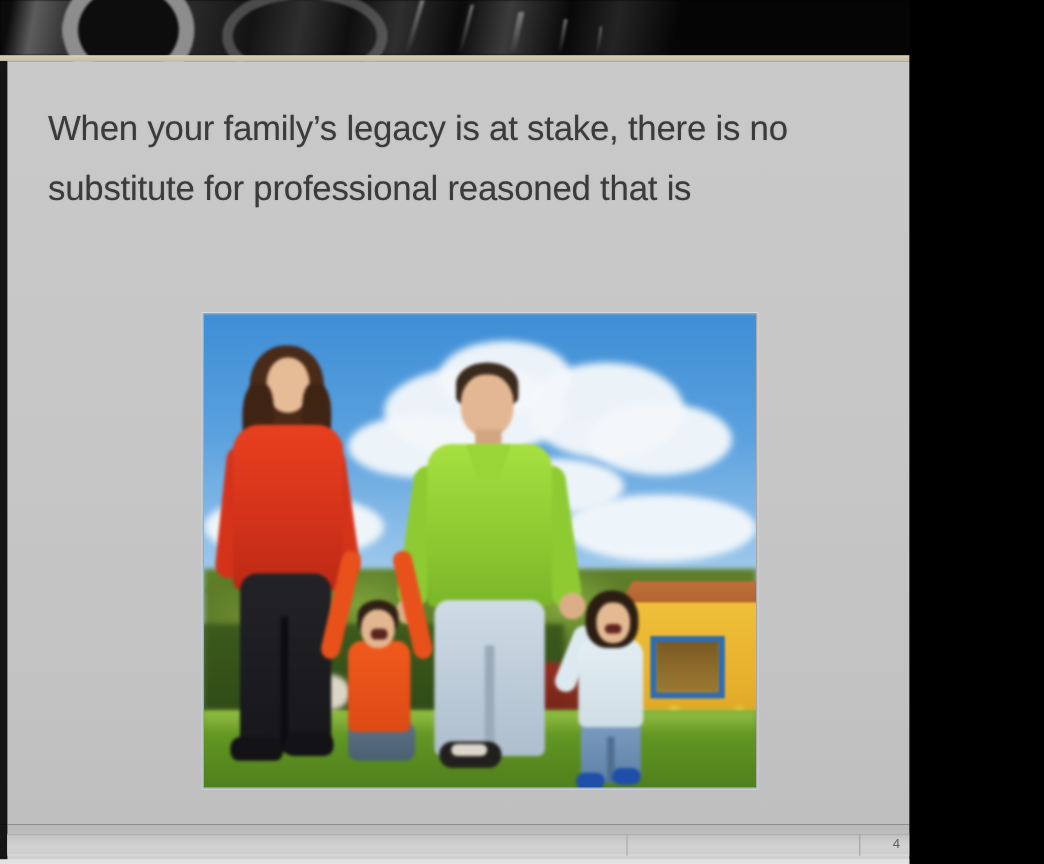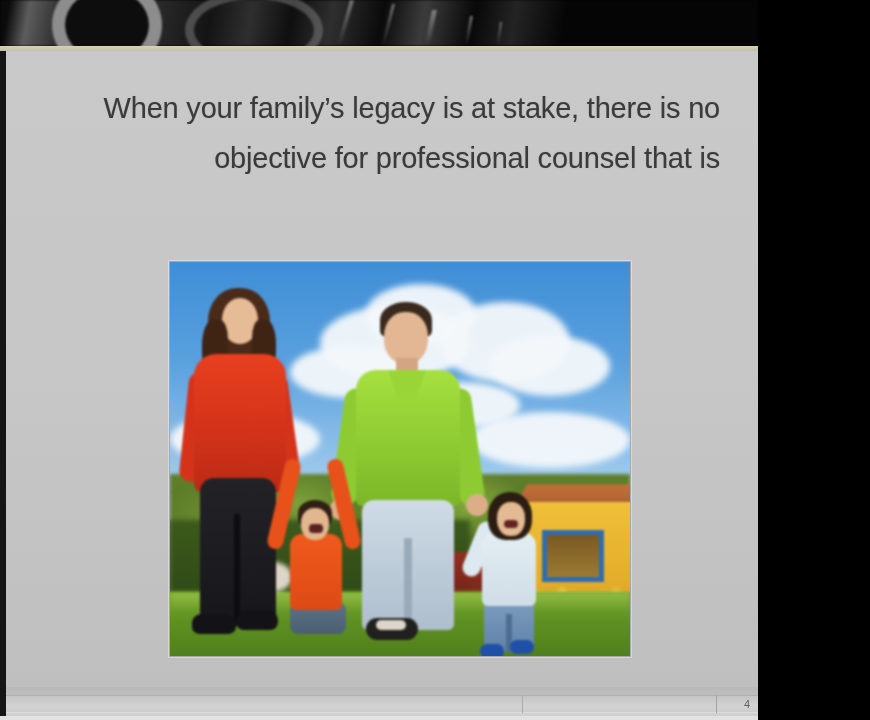--- a/index.html
+++ b/index.html
@@ -105,24 +105,24 @@
   #slide-body {
     position: absolute;
     left: 0;
     top: 0;
     width: 752px;
     height: 636px;
   }
 
   #headline {
     position: absolute;
-    left: 24px;
+    left: 34px;
     top: 32px;
     width: 690px;
-    text-align: right;
+    text-align: left;
     color: #3b3b3b;
     font-size: 29px;
     line-height: 50px;
     letter-spacing: -0.2px;
     font-family: "Liberation Sans", sans-serif;
     text-shadow: 0 0 1px rgba(120,120,120,0.6);
   }
   #headline .hl-line { display: block; white-space: nowrap; }
 
   
@@ -523,21 +523,21 @@
       <div class="streak" id="banner-shine-d"></div>
       <div class="streak" id="banner-shine-e"></div>
     </div>
     <div id="banner-underline"></div>
 
     <div id="slide">
       <div id="slide-body">
 
         <div id="headline">
           <span class="hl-line">When your family’s legacy is at stake, there is no</span>
-          <span class="hl-line">objective for professional counsel that is</span>
+          <span class="hl-line">substitute for professional reasoned that is</span>
         </div>
 
         <div id="photo">
           <div class="ph" id="ph-sky"></div>
           <div class="cloud" id="cloud-1"></div>
           <div class="cloud" id="cloud-2"></div>
           <div class="cloud" id="cloud-3"></div>
           <div class="cloud" id="cloud-4"></div>
           <div class="cloud" id="cloud-5"></div>
           <div class="cloud" id="cloud-6"></div>

